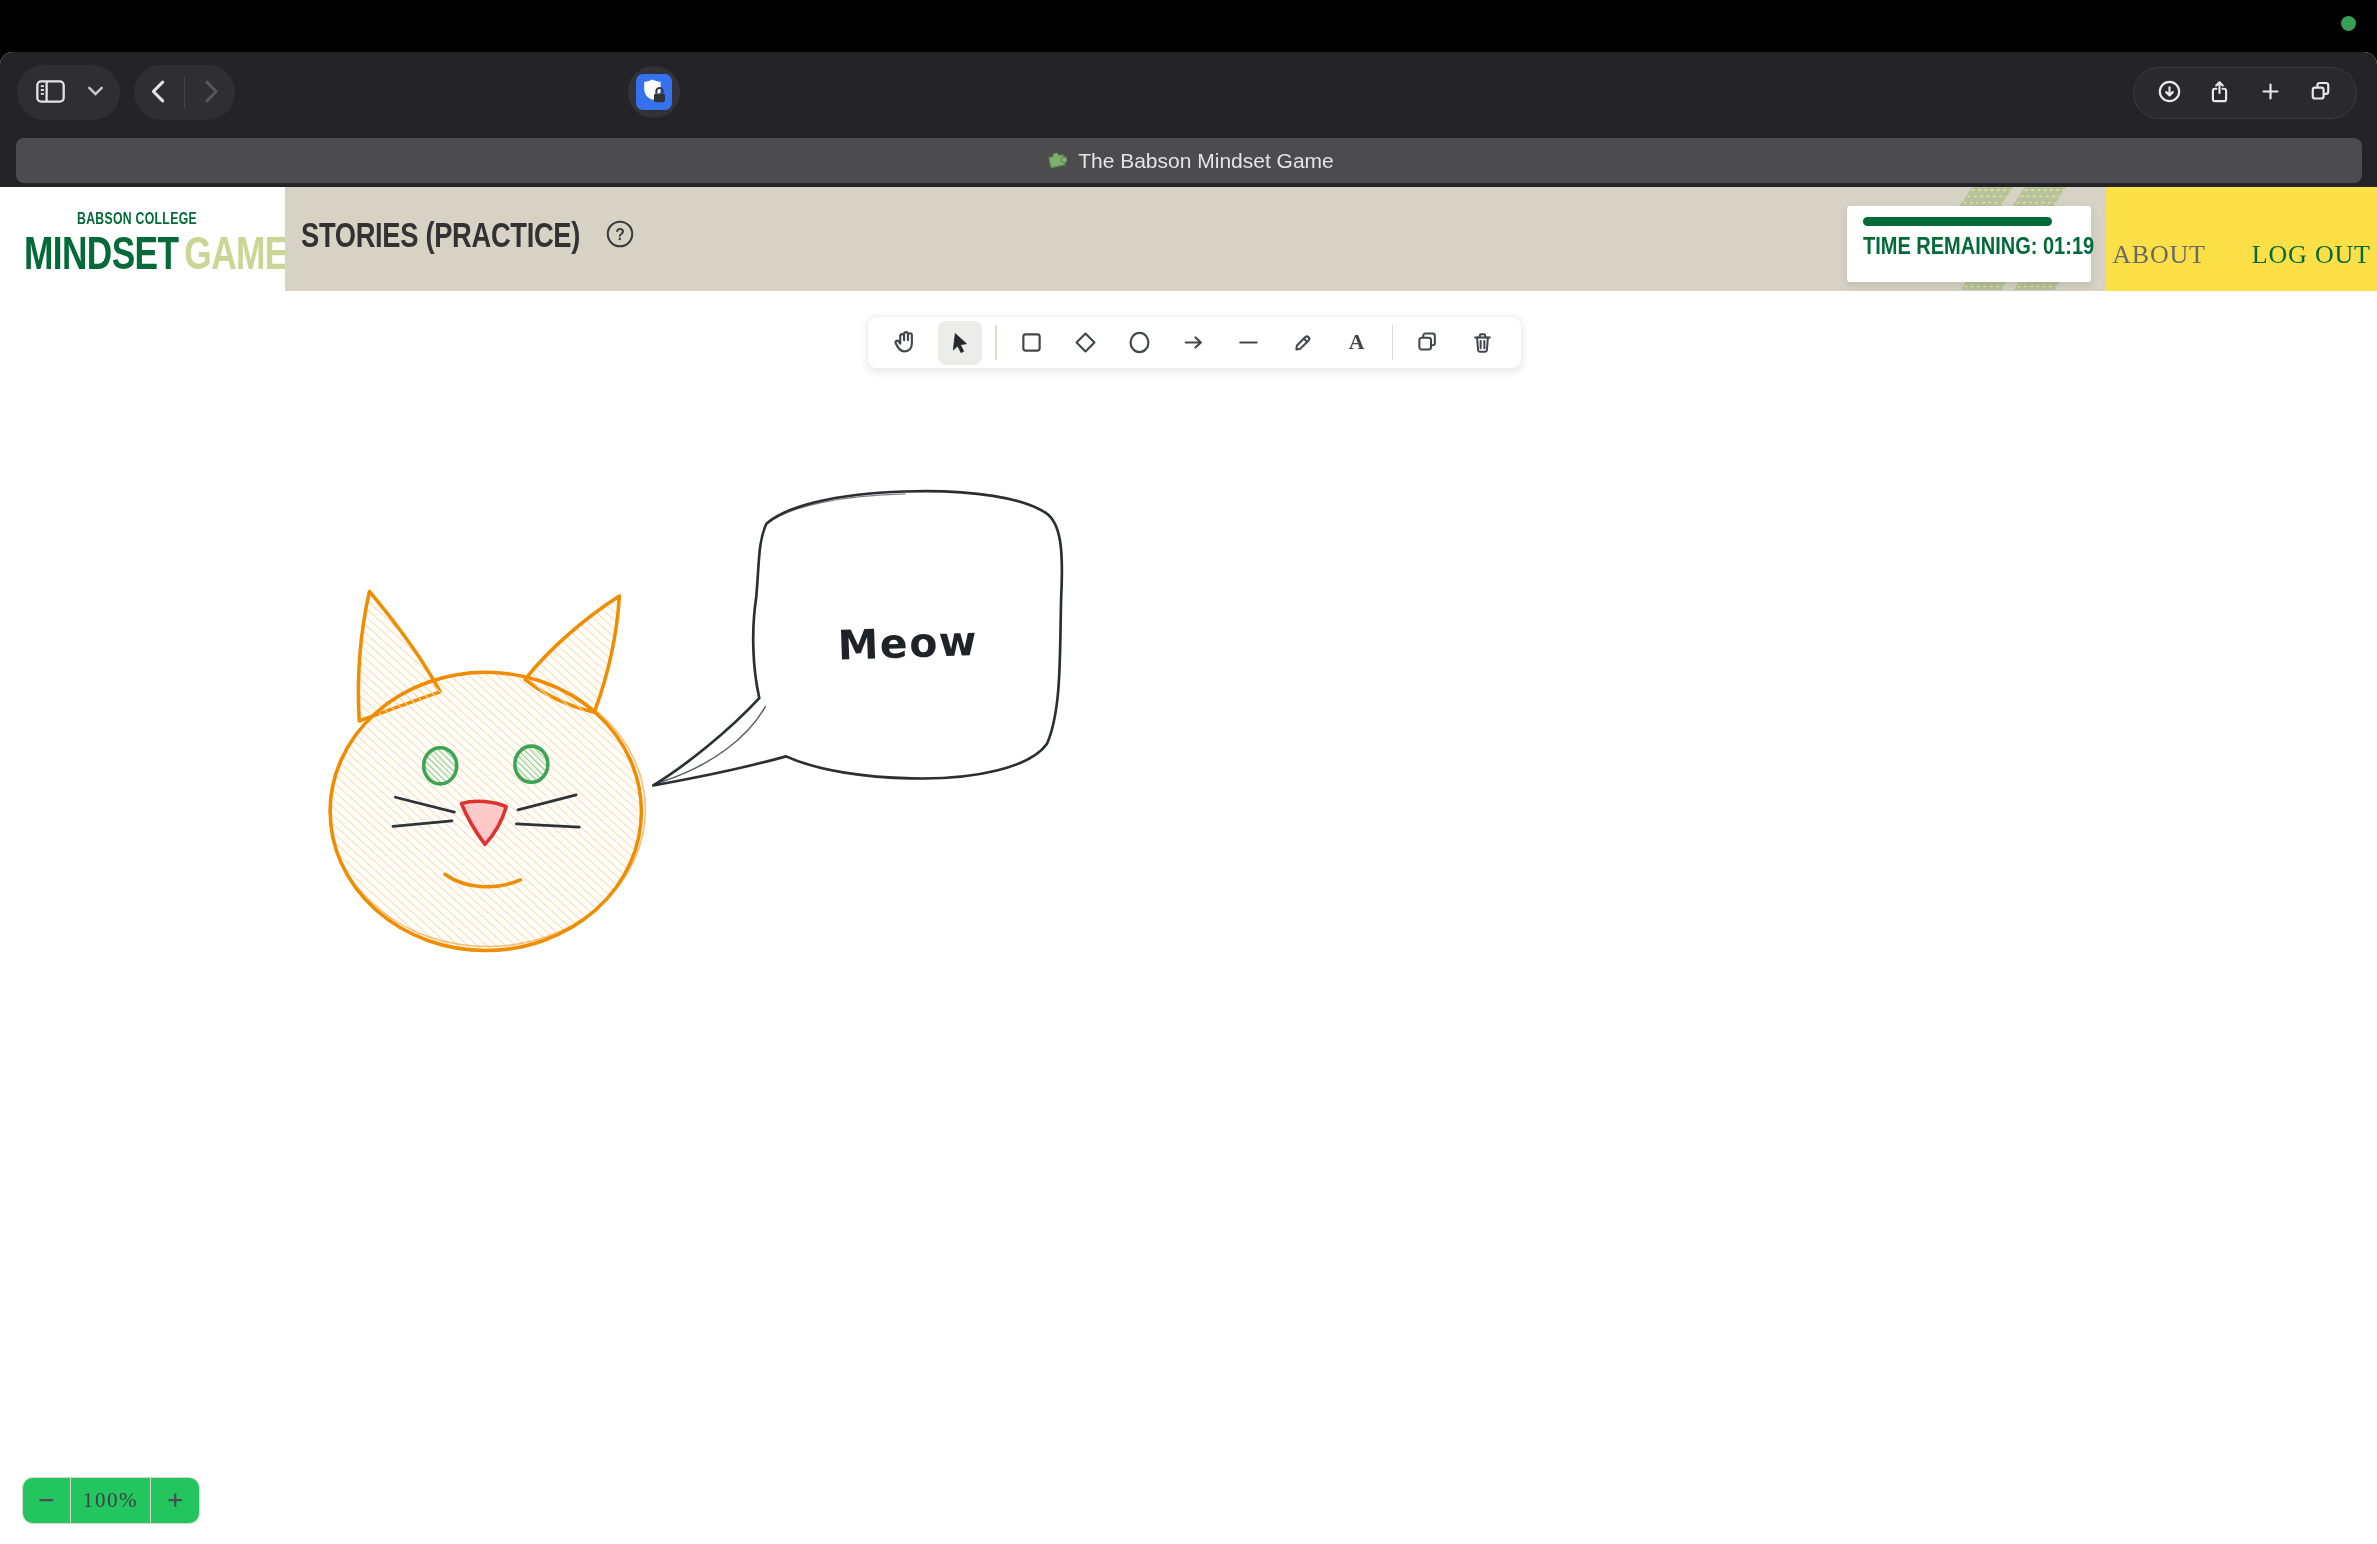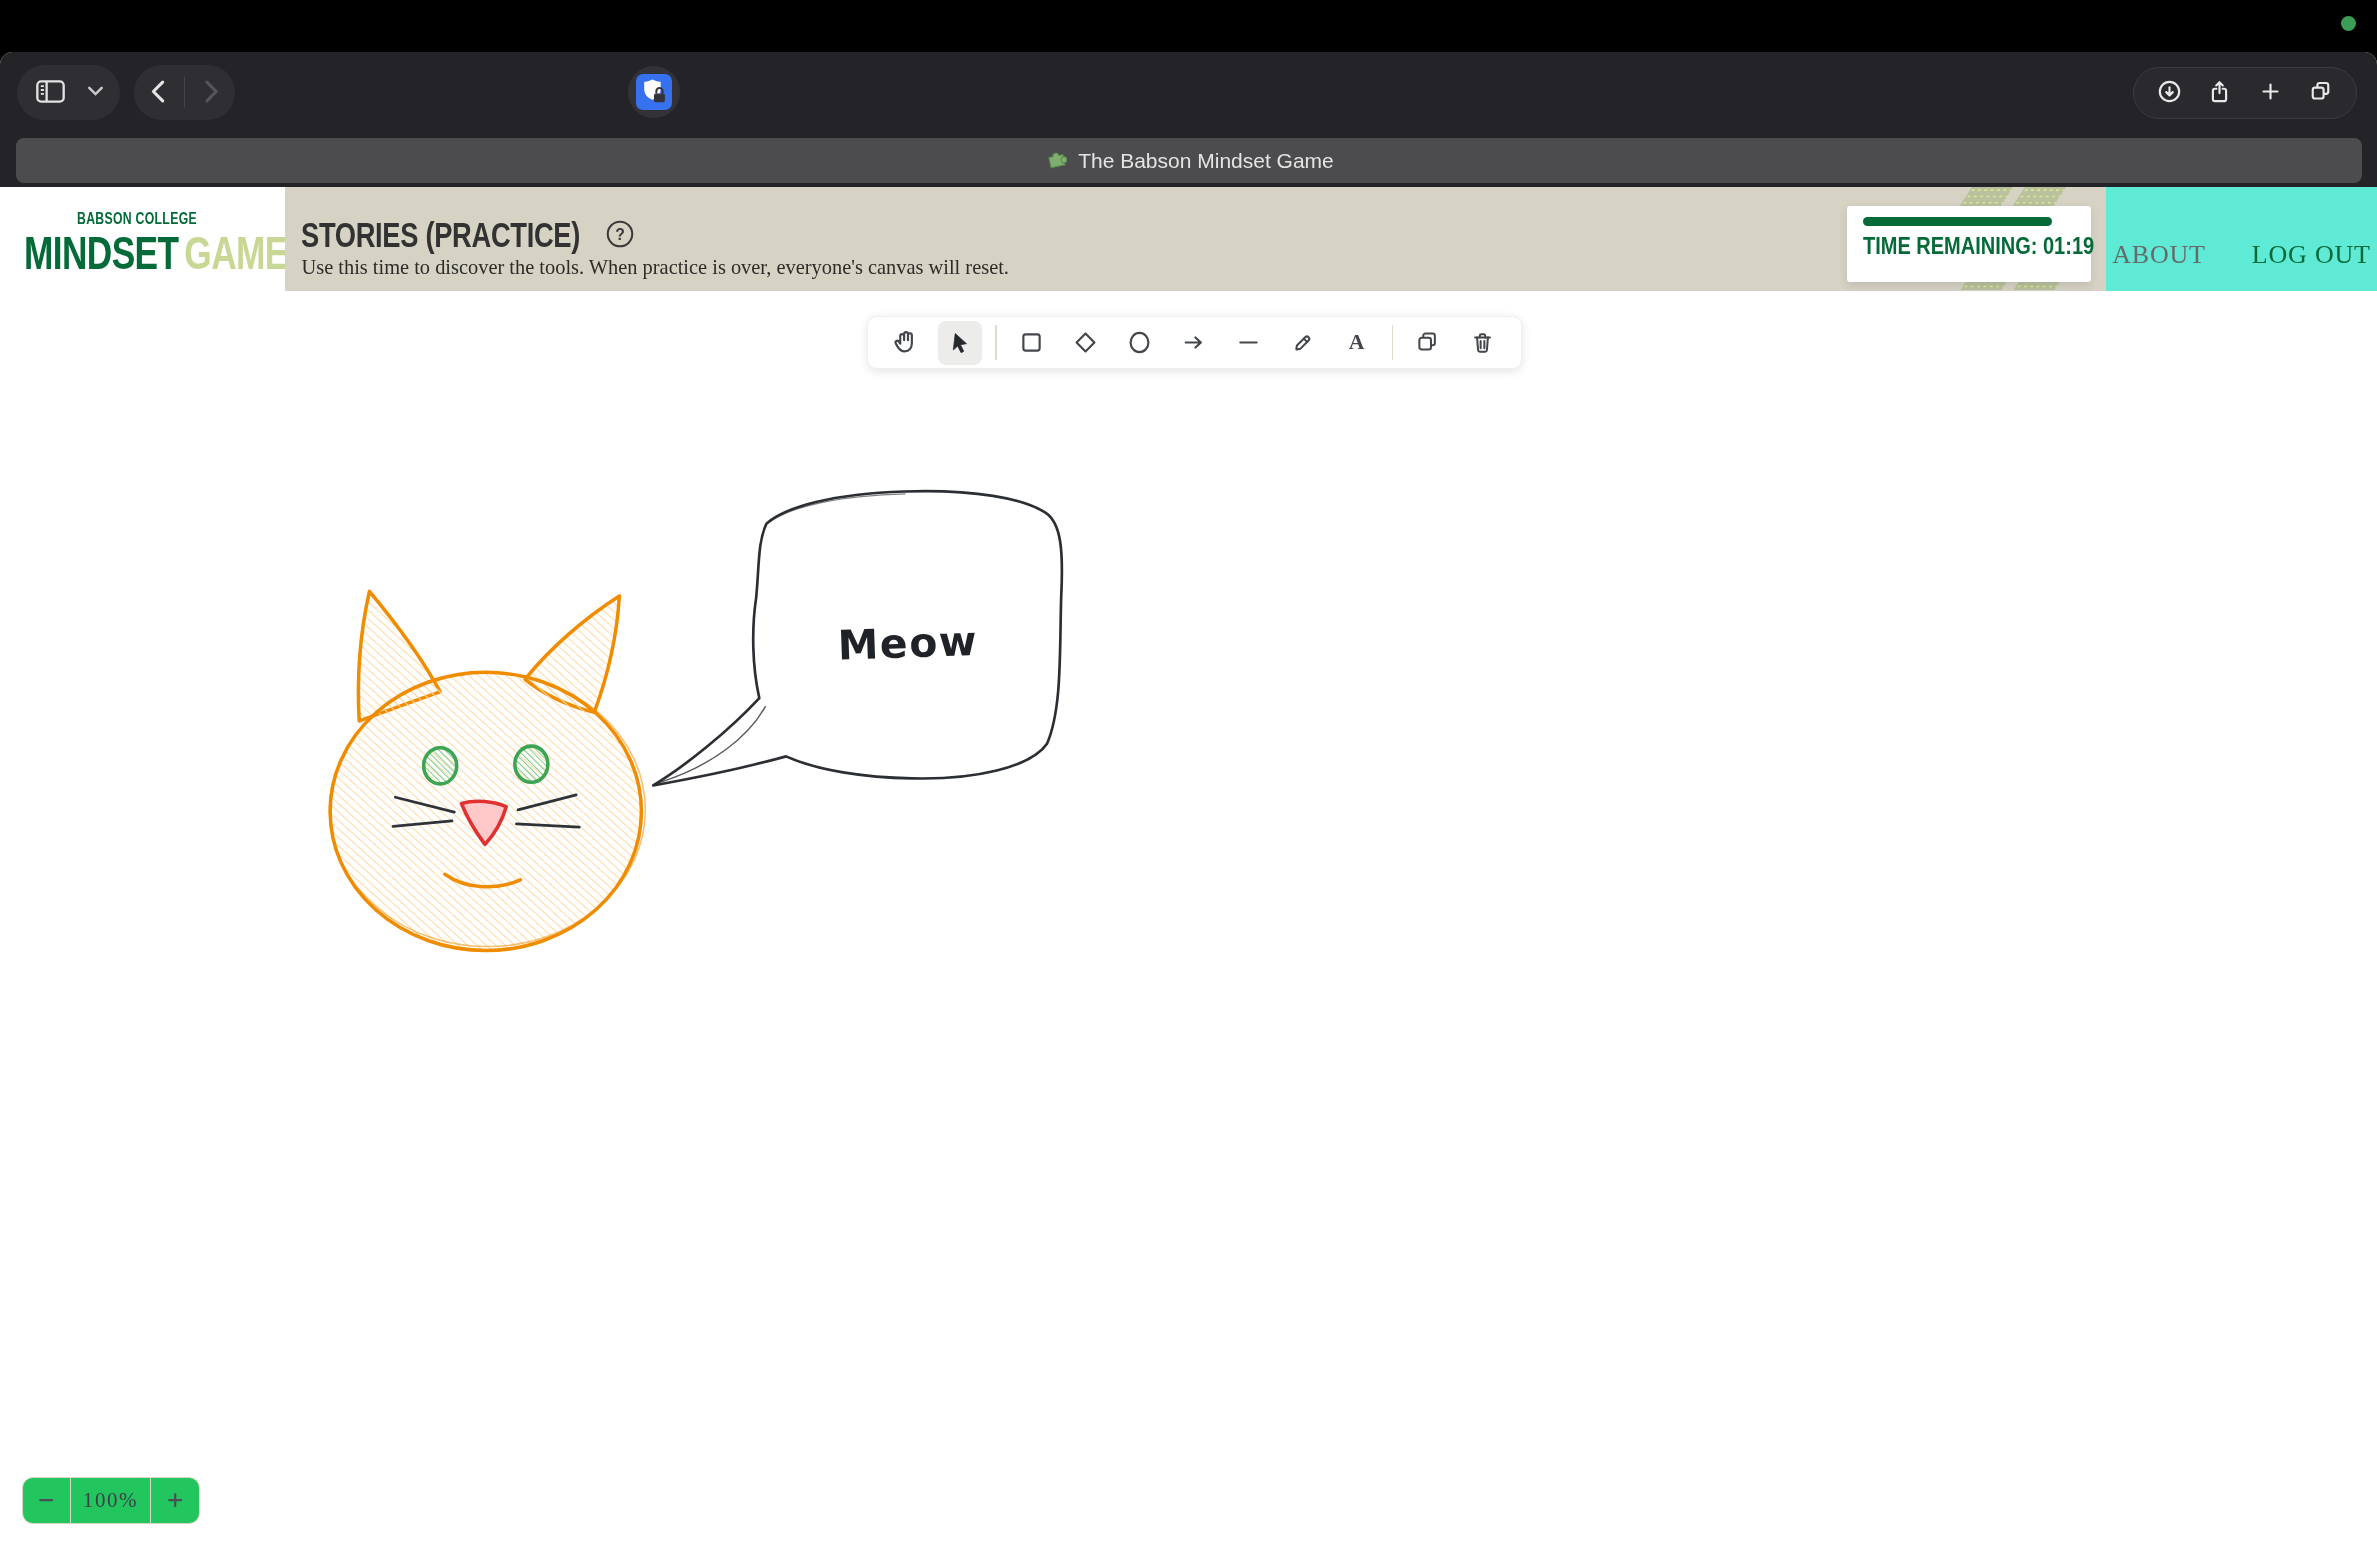--- a/index.html
+++ b/index.html
@@ -42,21 +42,21 @@
   .title-wrap{width:292px;overflow:visible;}
   .page-title{font-size:35px;font-weight:bold;color:#323232;letter-spacing:-0.4px;}
   .subtitle{position:absolute;left:16.5px;top:69px;font-family:"Liberation Serif",serif;font-size:20.4px;color:#2c2c28;}
   .stripe{position:absolute;width:41px;background-color:#b8c29e;
           background-image:radial-gradient(circle,#e3e88c 1px,rgba(0,0,0,0) 1.1px);background-size:6.3px 6.3px;
           transform:skewX(-33deg);transform-origin:50% 0;z-index:1;}
   .timer-card{position:absolute;left:1562px;top:19px;width:244px;height:76px;background:#fff;border-radius:3px;
               box-shadow:0 3.1px 9.4px rgba(0,0,0,.10);z-index:2;}
   .timer-bar{position:absolute;left:15.7px;top:11px;width:189px;height:8.6px;border-radius:4.7px;background:#046a38;}
   .timer-label{position:absolute;left:15.7px;top:26px;font-size:24.4px;font-weight:bold;color:#046a38;}
-  .header-right{position:absolute;left:2106px;top:0;width:271px;height:100%;background:#5eead4;
+  .header-right{position:absolute;left:2106px;top:0;width:271px;height:100%;background:#fde047;
                 display:flex;align-items:center;justify-content:center;gap:46px;box-sizing:border-box;padding-top:31px;}
   .nav-about{font-family:"Liberation Serif",serif;font-size:26px;color:#69696b;letter-spacing:0.8px;}
   .nav-logout{font-family:"Liberation Serif",serif;font-size:26px;color:#046a38;letter-spacing:0.8px;}
   
   .canvas{position:absolute;left:0;top:239px;width:2377px;height:1253px;background:#fff;}
   .canvas svg.artwork{position:absolute;left:0;top:0;}
   .draw-toolbar{position:absolute;left:867px;top:25px;width:655px;height:53px;background:#fff;border-radius:9.4px;
                 border:0.8px solid #f0f0ee;box-sizing:border-box;box-shadow:0 2.4px 9.4px rgba(0,0,0,.10);
                 display:flex;align-items:center;padding:0 15.7px;z-index:3;}
   .tool{width:44px;height:44px;border-radius:7.9px;display:flex;align-items:center;justify-content:center;margin-right:10.2px;}
@@ -173,21 +173,20 @@
       <div class="header-mid">
         <div class="title-row">
           <div class="title-wrap"><span class="condensed page-title">STORIES (PRACTICE)</span></div>
           <span>
             <svg width="30" height="30" viewBox="0 0 38 38">
               <circle cx="19" cy="19" r="15.5" fill="none" stroke="#3a3a3a" stroke-width="2.6"></circle>
               <text x="19" y="26" text-anchor="middle" font-family="Liberation Sans, sans-serif" font-size="20" font-weight="bold" fill="#3a3a3a">?</text>
             </svg>
           </span>
         </div>
-        <div class="subtitle">Use this time to discover the tools. When practice is over, everyone's canvas will reset.</div>
 
         <div class="stripe" style="left:1687px;top:0;height:19px;"></div>
         <div class="stripe" style="left:1740px;top:0;height:19px;"></div>
         <div class="stripe" style="left:1684px;top:90px;height:12.6px;"></div>
         <div class="stripe" style="left:1737px;top:90px;height:12.6px;"></div>
 
         <div class="timer-card">
           <div class="timer-bar"></div>
           <div class="timer-label"><span class="condensed" style="transform:scaleX(.82);">TIME REMAINING: 01:19</span></div>
         </div>

